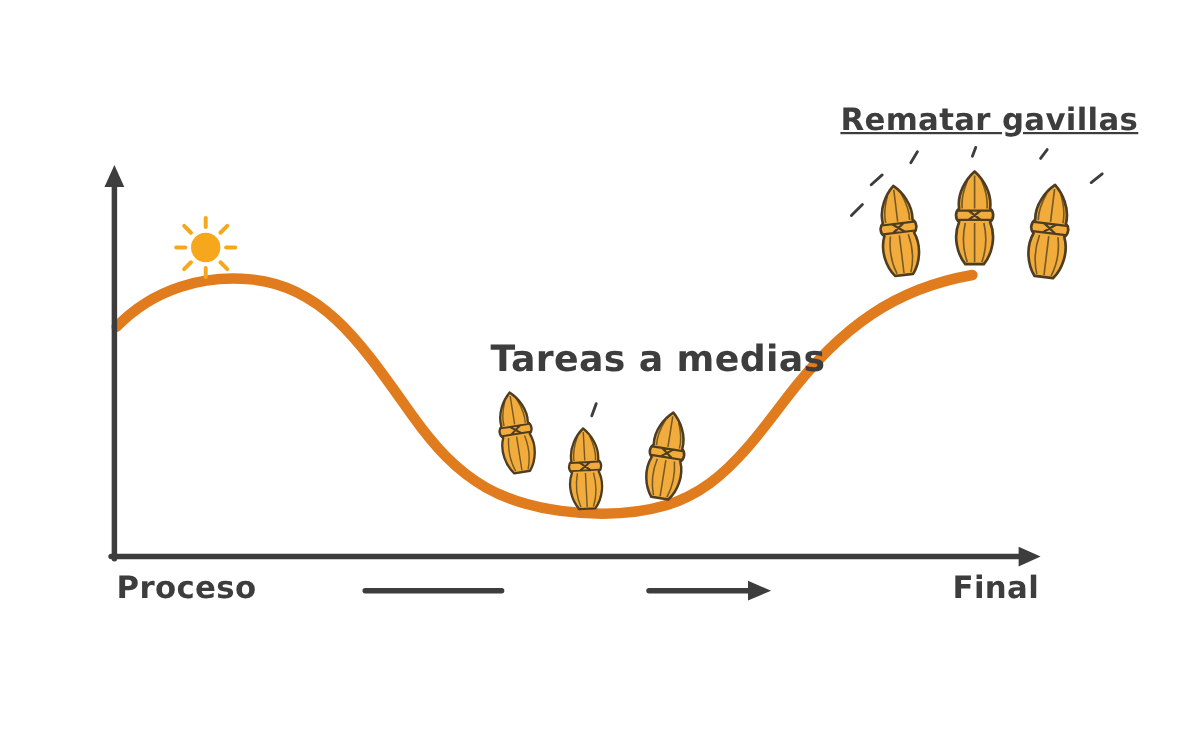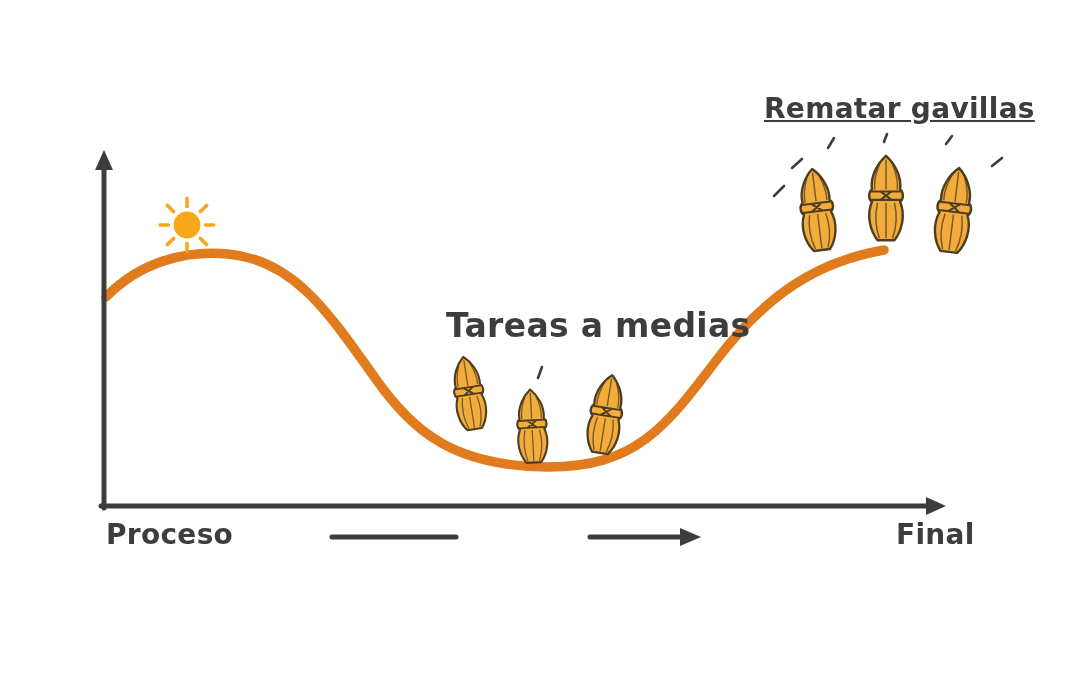--- a/index.html
+++ b/index.html
@@ -11,21 +11,21 @@
   .canvas{position:relative;width:1080px;height:675px;background:var(--bg);overflow:hidden;margin:0 auto;}
   svg{display:block;}
   .main-svg{position:absolute;left:0;top:0;}
   .label{position:absolute;font-weight:600;letter-spacing:.3px;color:var(--text);white-space:nowrap;}
   .y-label{left:78px;top:110px;font-size:26px;}
   .ilusion-label{left:226px;top:213px;font-size:27px;}
   .tareas-label{left:446px;top:306px;font-size:33px;}
   .rematar-label{left:764px;top:92px;font-size:28px;text-decoration:underline;}
   .inicio-label{left:106px;top:518px;font-size:28px;}
   .proceso-label{left:468px;top:517px;font-size:28px;}
-  .final-label{left:896px;top:518px;font-size:28px;}
+  .final-label{left:866px;top:518px;font-size:28px;}
   .sun-svg{position:absolute;left:154px;top:192px;}
   .mid-sheaves{position:absolute;left:438px;top:348px;}
   .final-sheaves{position:absolute;left:766px;top:132px;}
   
   .axis-line{stroke:var(--axis);stroke-width:5;stroke-linecap:round;fill:none;}
   .axis-head{fill:var(--axis);}
   .energy-curve{stroke:var(--curve);stroke-width:9.5;stroke-linecap:round;fill:none;}
   .proceso-line{stroke:var(--axis);stroke-width:5;stroke-linecap:round;fill:none;}
   .sun-core{fill:var(--sun);}
   .sun-rays{stroke:var(--sun);stroke-width:3.5;stroke-linecap:round;}

